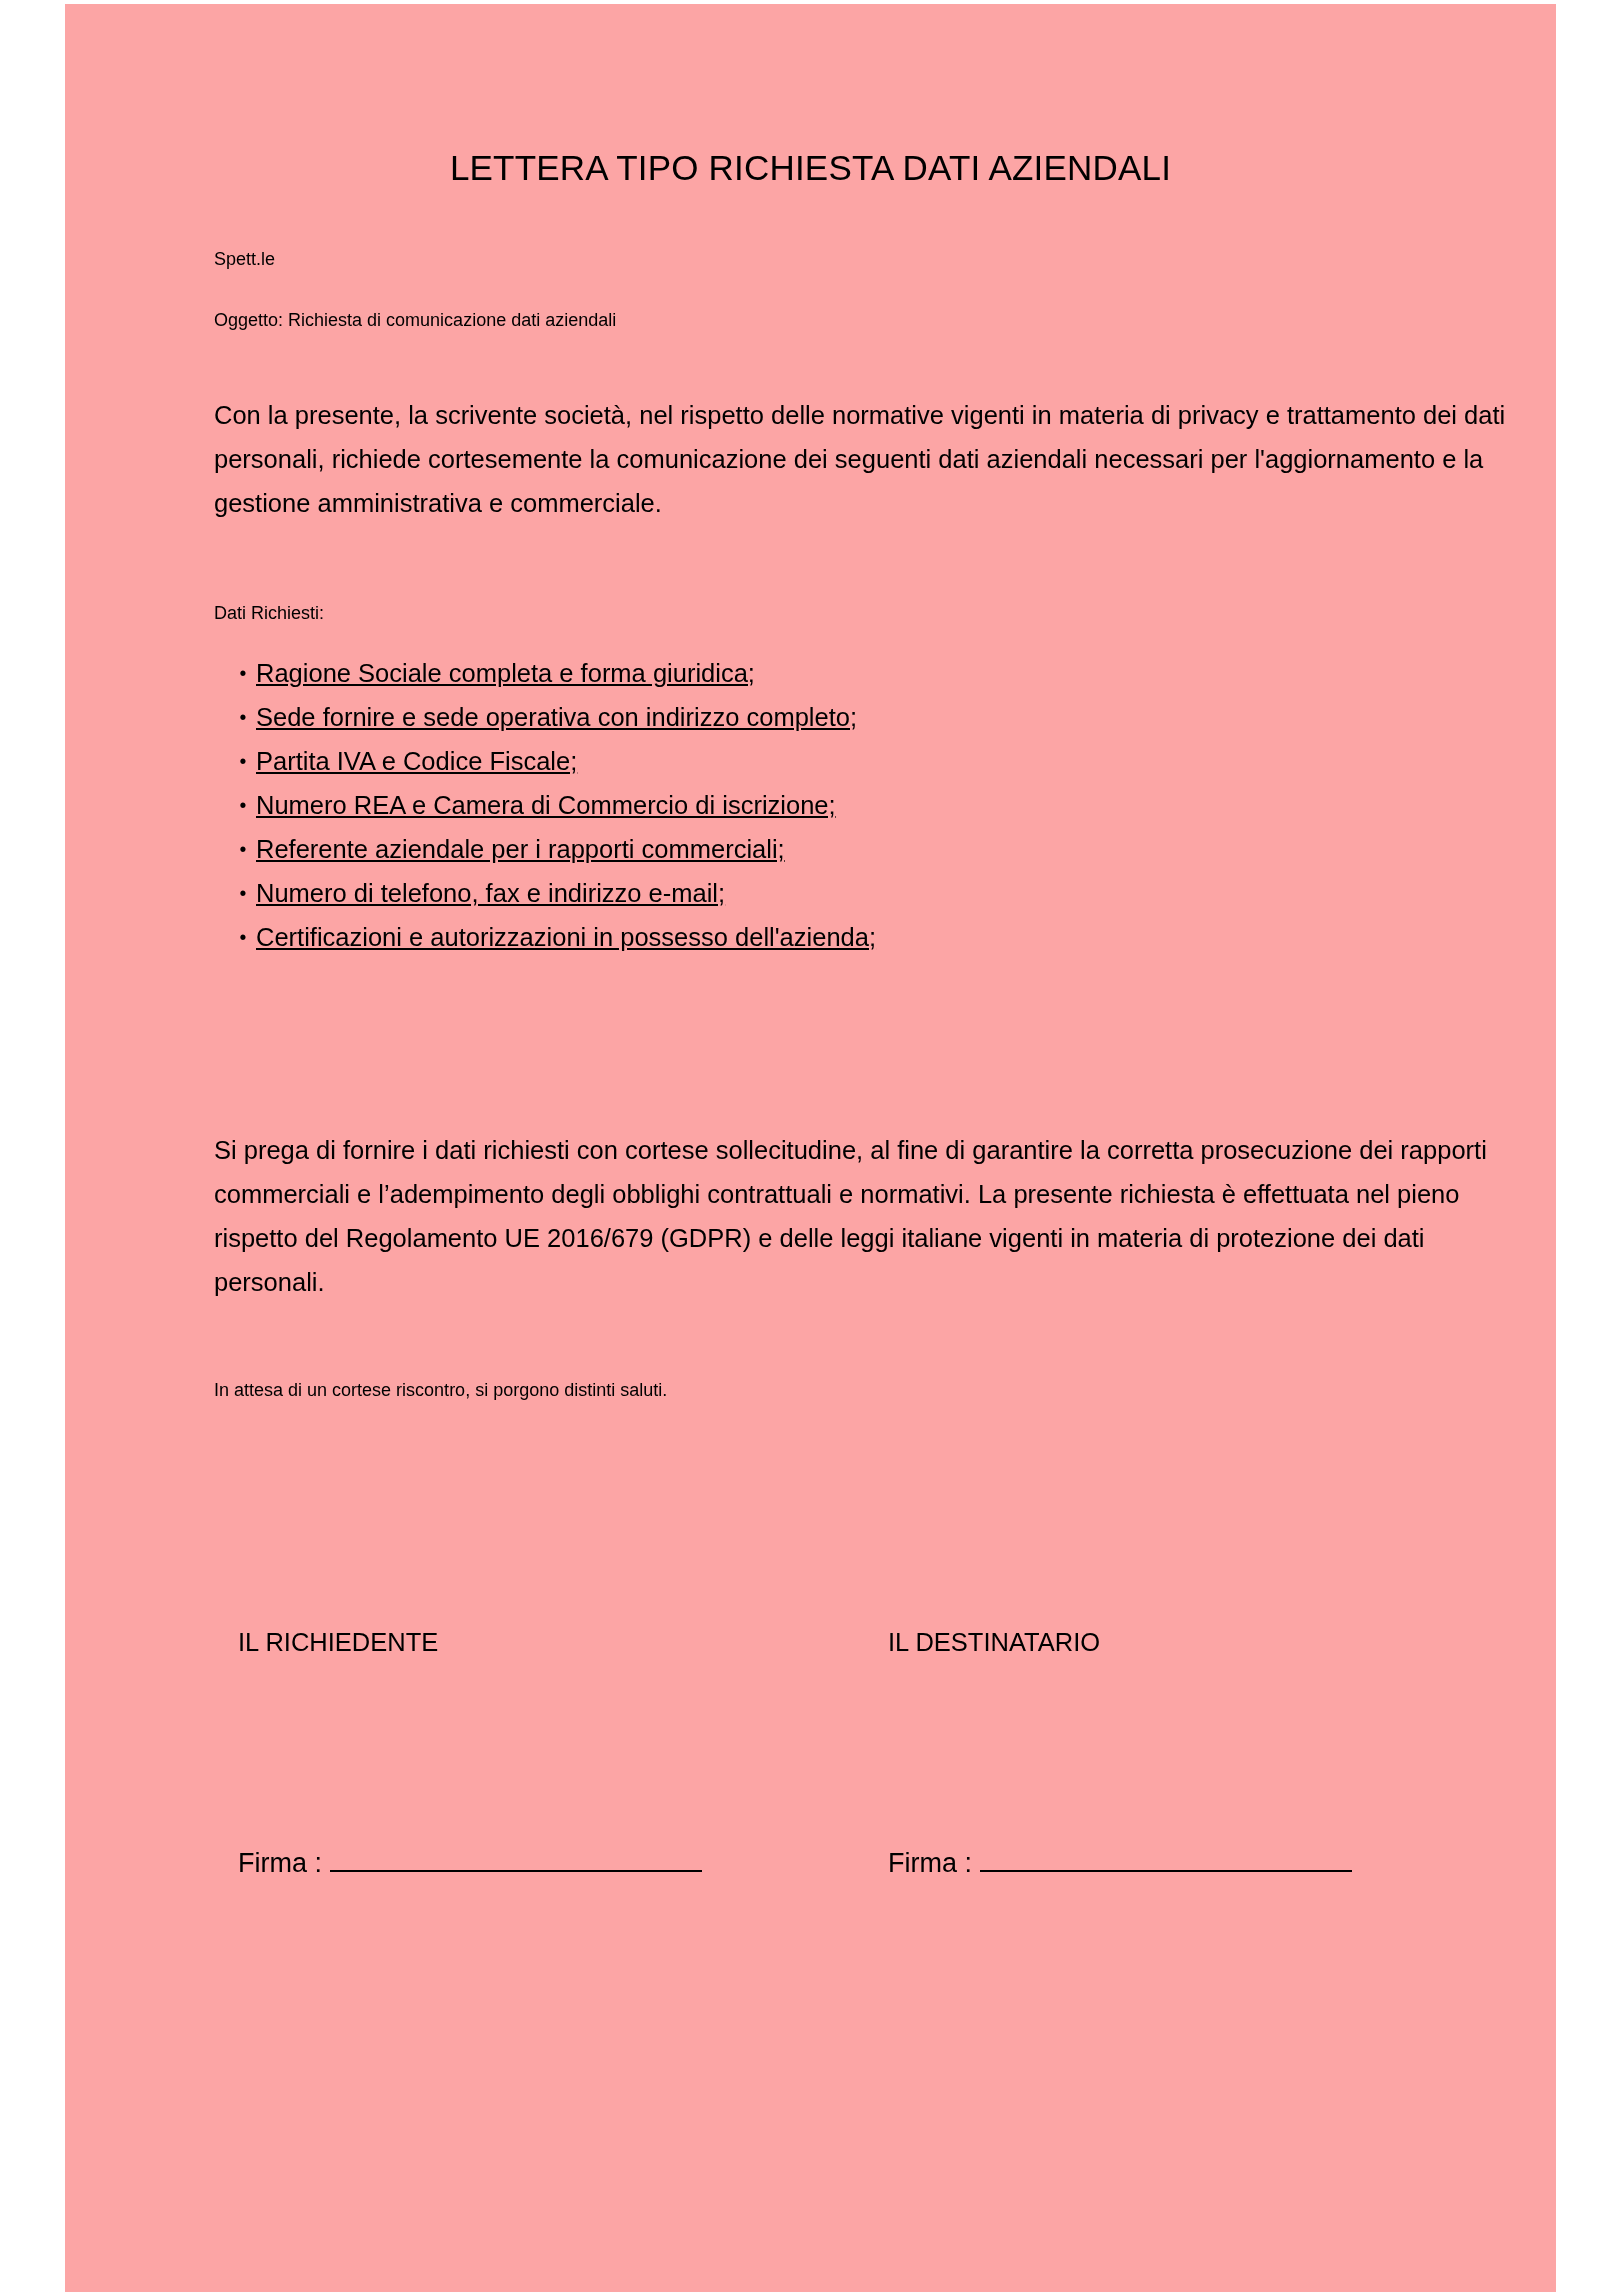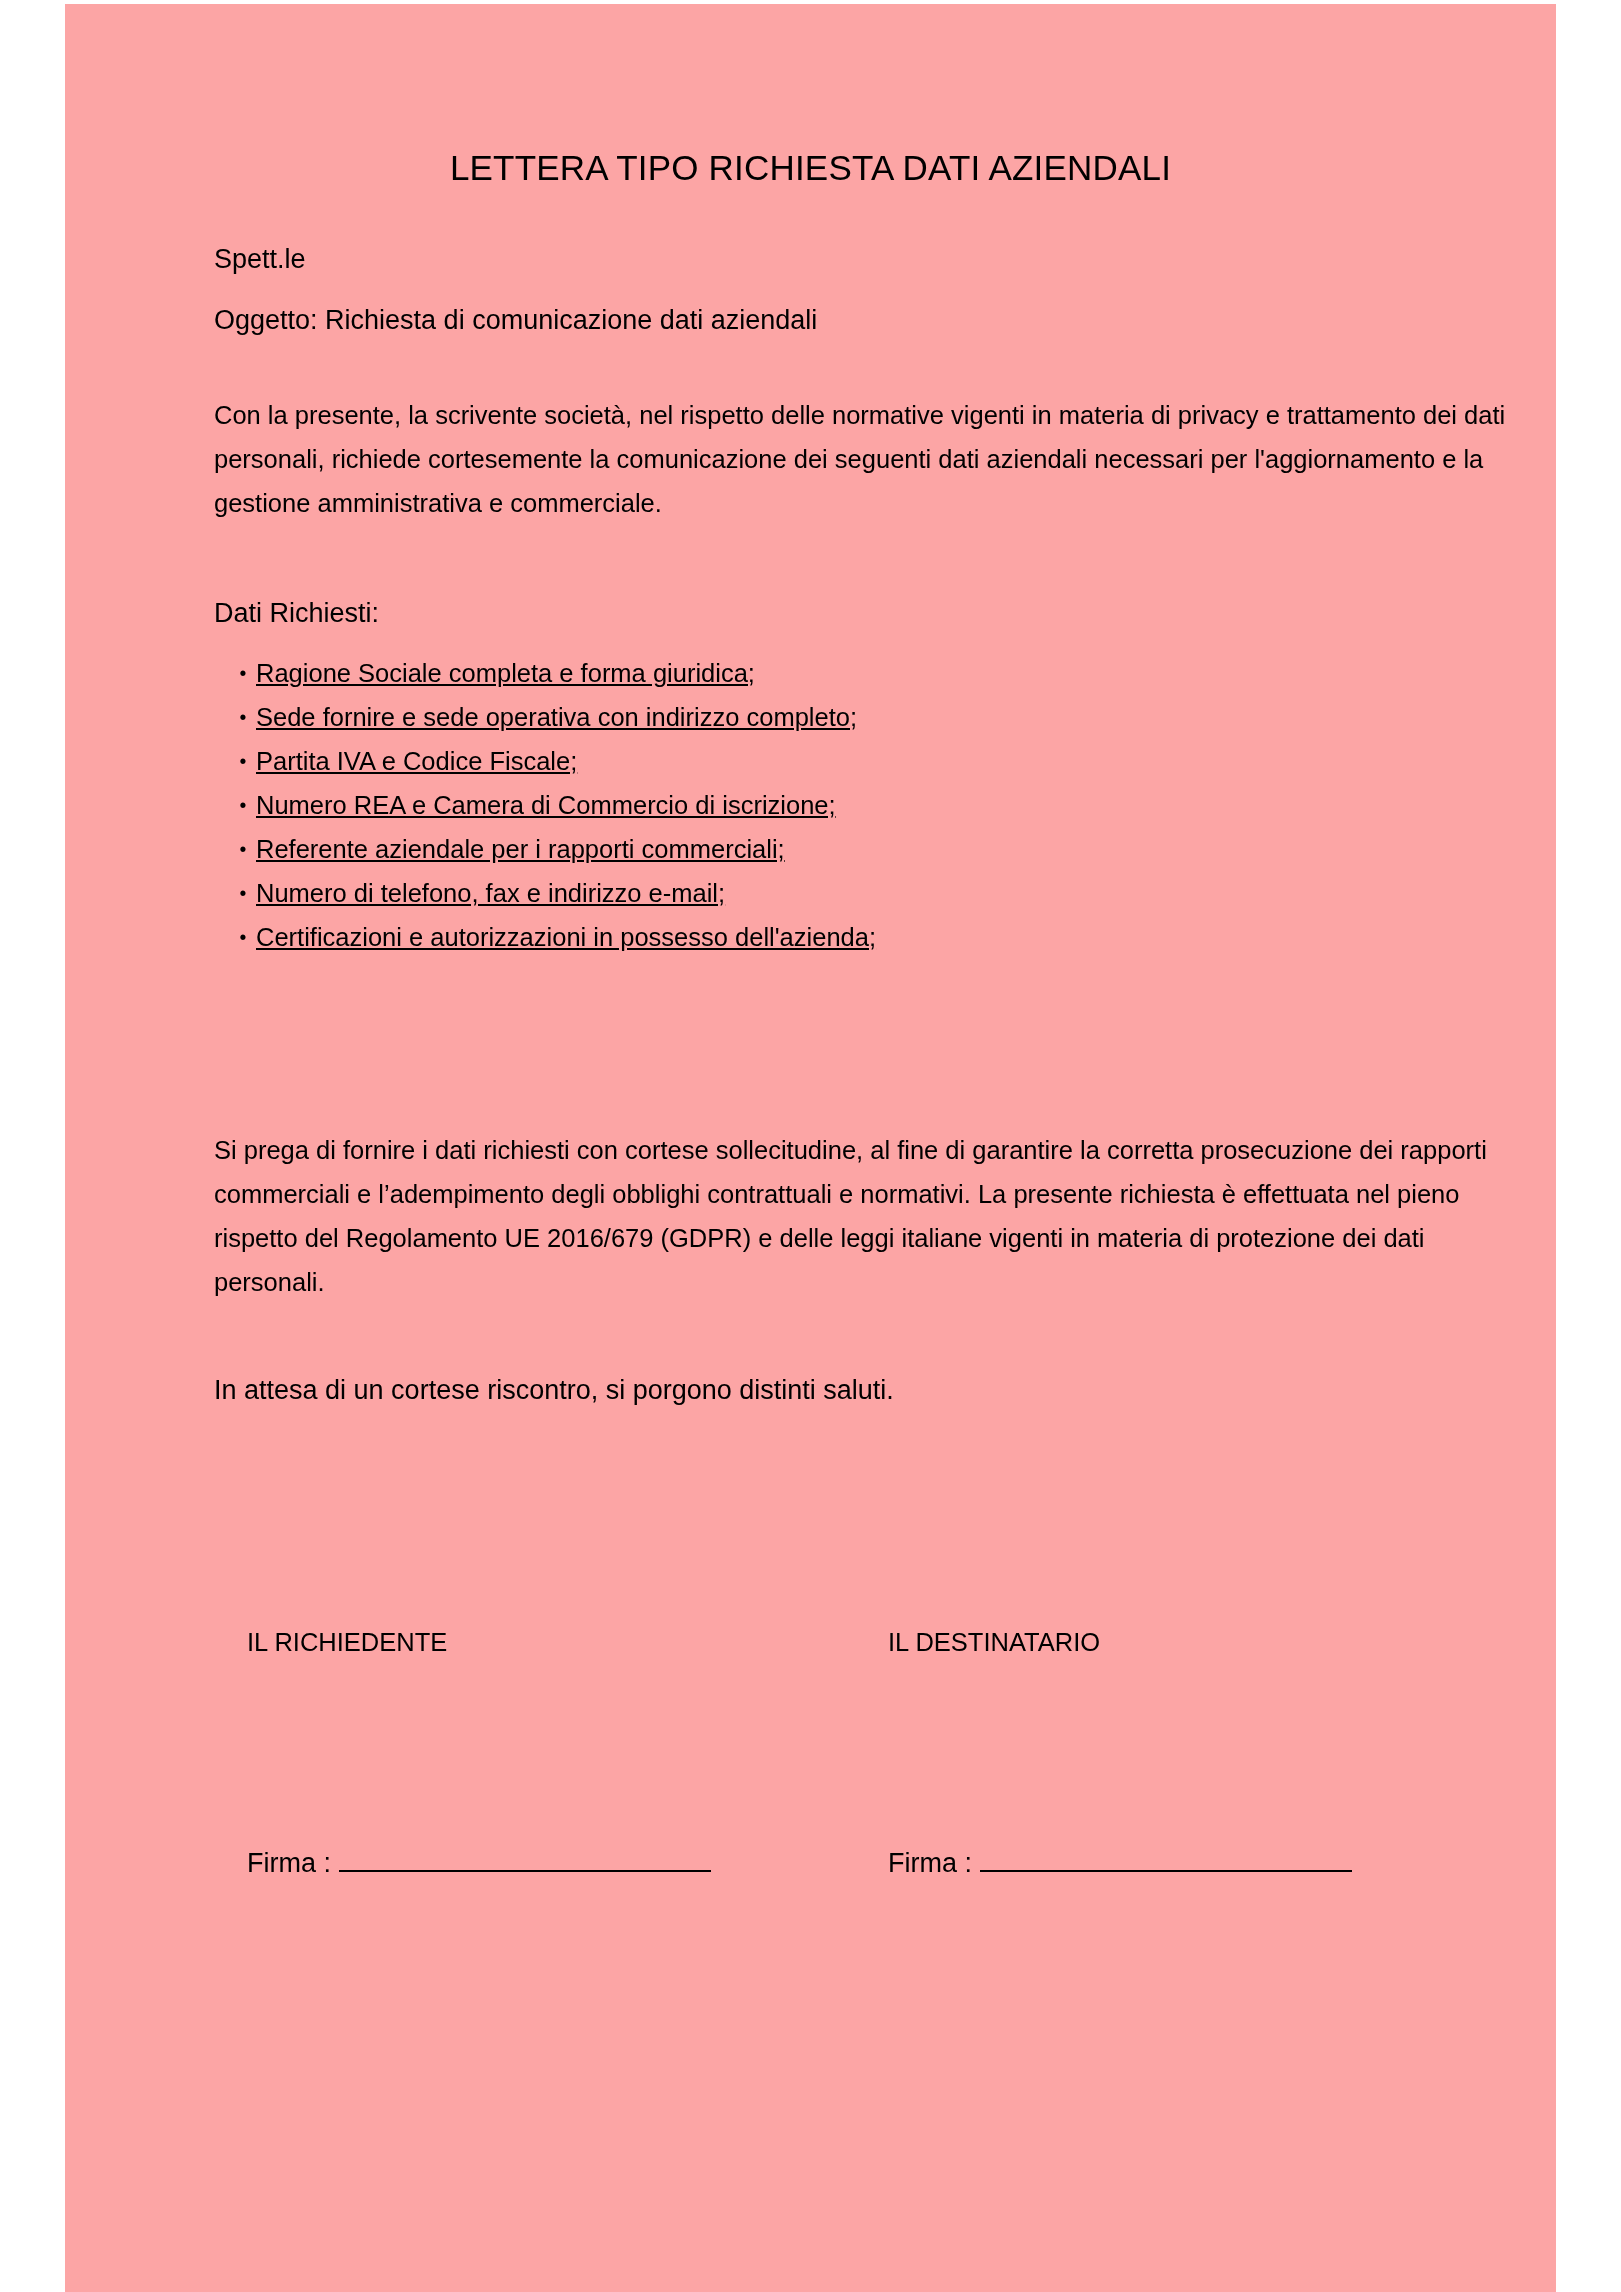--- a/index.html
+++ b/index.html
@@ -33,21 +33,21 @@
     letter-spacing: 0.2px;
     line-height: 1.2;
     white-space: nowrap;
   }
   .body-block {
     position: absolute;
     left: 149px;
     width: 1313px;
   }
   .line {
-    font-size: 27px;
+    font-size: 18px;
     line-height: 39px;
     font-weight: 400;
   }
   .para {
     font-size: 25.5px;
     line-height: 44px;
     font-weight: 400;
     text-align: left;
   }
   .salutation { top: 236px; }
@@ -83,21 +83,21 @@
   .sign-row {
     position: absolute;
     left: 0;
     right: 0;
   }
   .sign-titles { top: 1622px; }
   .sign-firma  { top: 1843px; }
 
   .sign-col-left {
     position: absolute;
-    left: 182px;
+    left: 173px;
   }
   .sign-col-right {
     position: absolute;
     left: 823px;
   }
   .sign-title {
     font-size: 25.5px;
     line-height: 33px;
     white-space: nowrap;
   }

